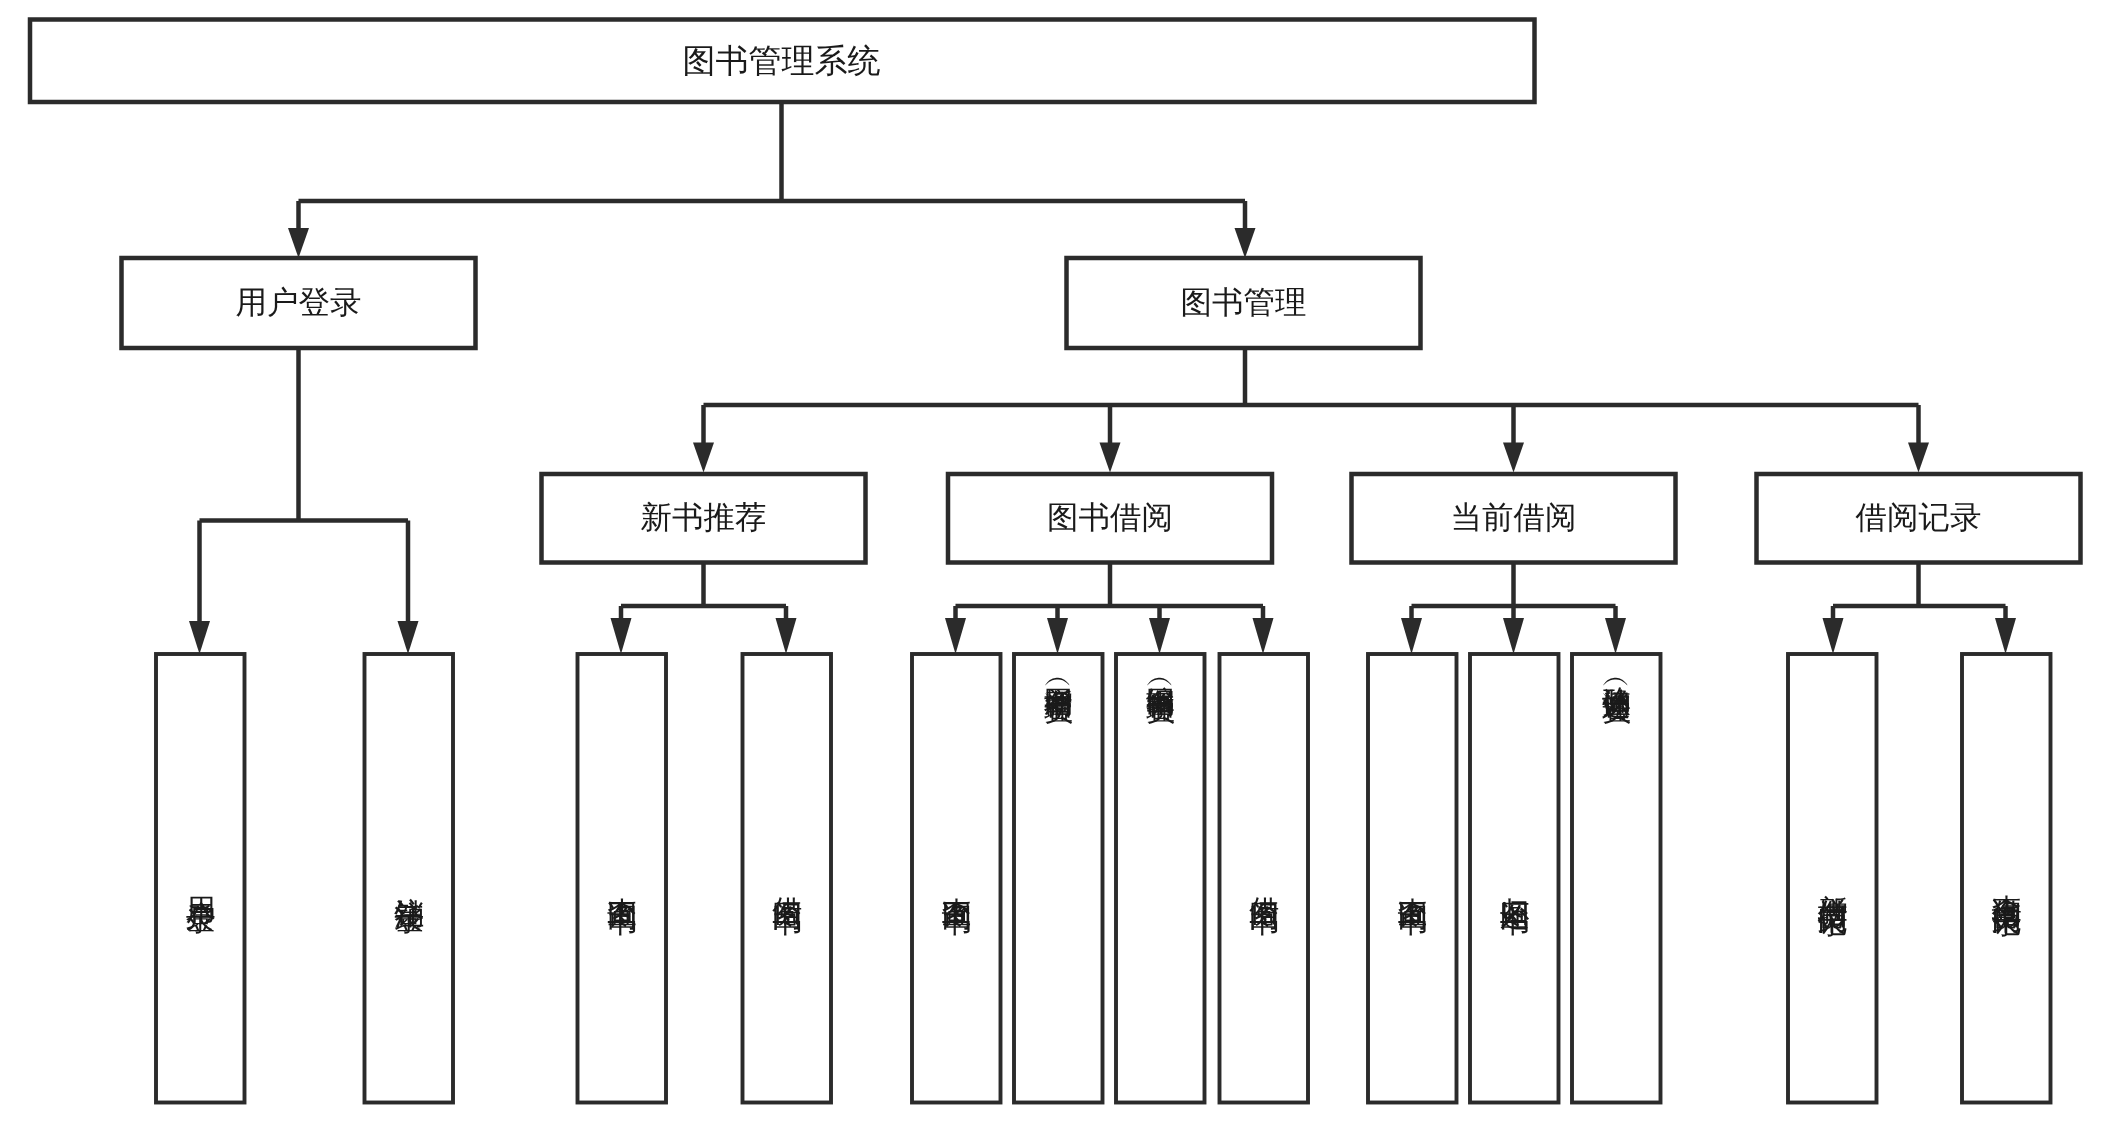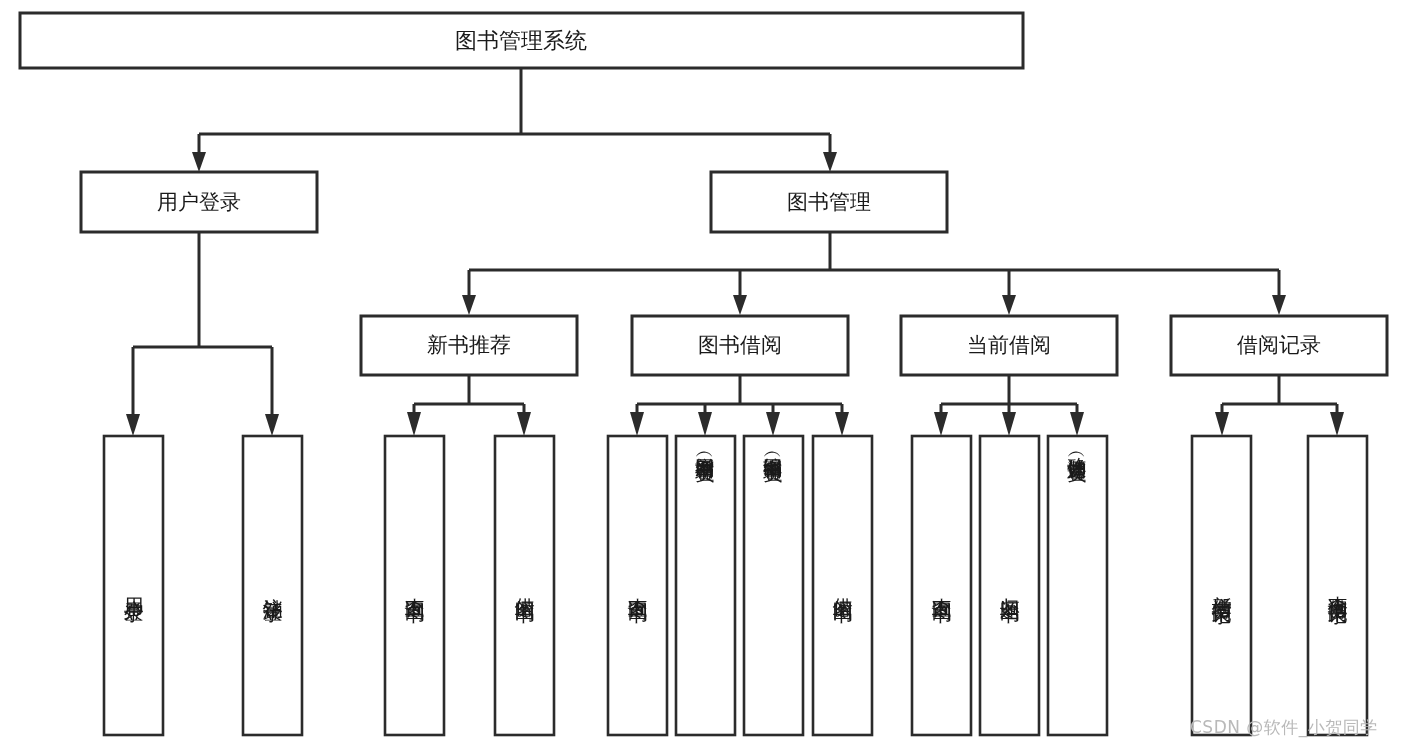--- a/index.html
+++ b/index.html
@@ -274,15 +274,14 @@
     <span class="vlabel-text" style="font-size:19px; letter-spacing:1px; margin-top:6px;">确认归还（管理员）</span>
   </div>
 
   <div class="vlabel-wrap" style="left:1192px; top:436px; width:59px; height:299px;">
     <span class="vlabel-text">新增借阅记录</span>
   </div>
   <div class="vlabel-wrap" style="left:1308px; top:436px; width:59px; height:299px;">
     <span class="vlabel-text">查询借阅记录</span>
   </div>
 
-  <div class="watermark">CSDN @软件_小贺同学</div>
 
 </div>
 
 </body></html>

